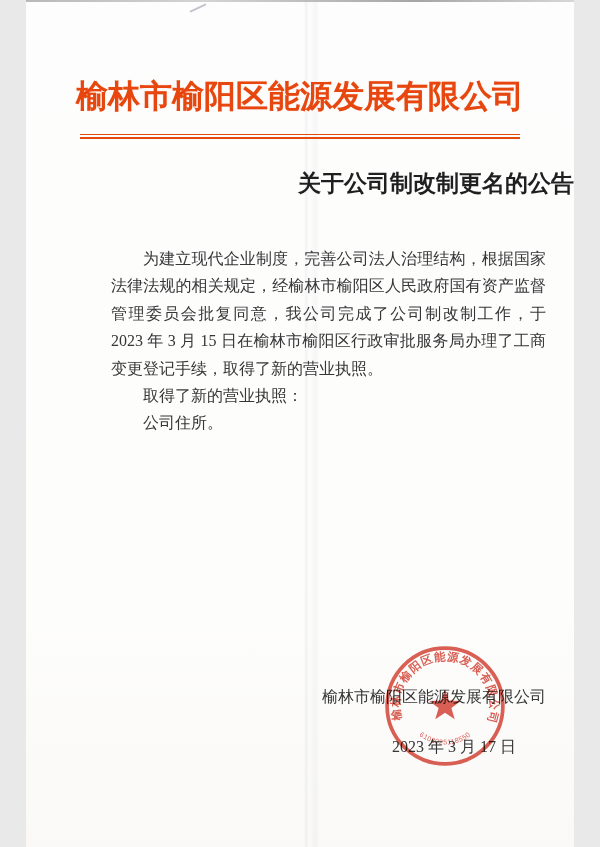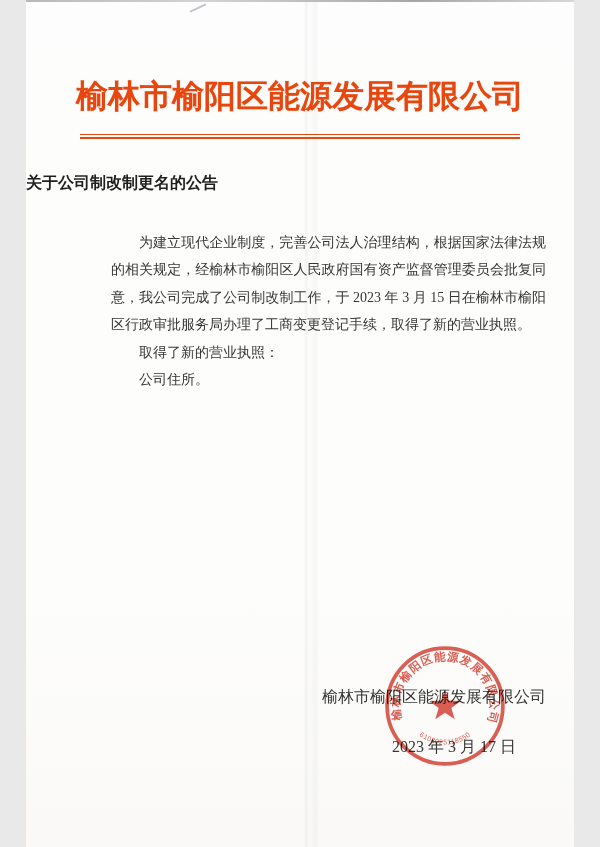--- a/index.html
+++ b/index.html
@@ -45,32 +45,32 @@
   .red-rule{
     width:440px;
     margin:14px auto 0 auto;
     height:2px;
     border-top:1.5px solid var(--rule-red);
     border-bottom:2.5px solid var(--rule-red);
     box-sizing:content-box;
   }
   .doc-title{
     margin:30px 0 0 0;
-    text-align:left;
+    text-align:right;
     font-family:"Liberation Sans","DejaVu Sans",sans-serif;
     font-weight:bold;
-    font-size:16px;
+    font-size:23px;
     line-height:28px;
     color:var(--title-text);
   }
   .body-block{
     position:absolute;
-    left:85px;top:229px;
+    left:85px;top:245px;
     width:435px;
-    font-size:14px;
+    font-size:16px;
     line-height:27.4px;
     color:var(--body-text);
     text-align:justify;
     text-justify:inter-character;
   }
   .body-block p{
     margin:0;
     text-indent:2em;
   }
   .signature-block{

